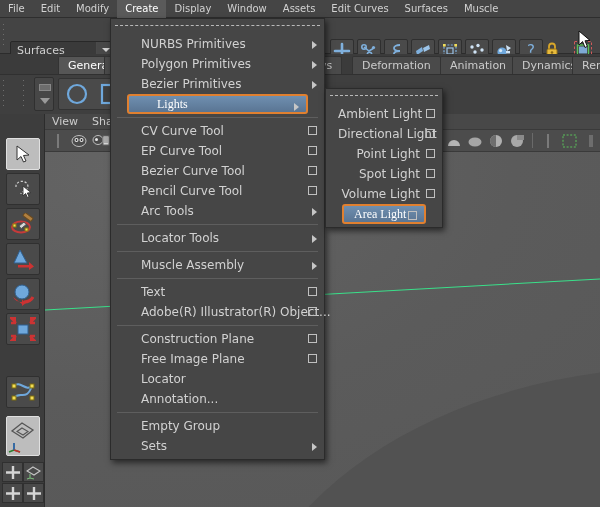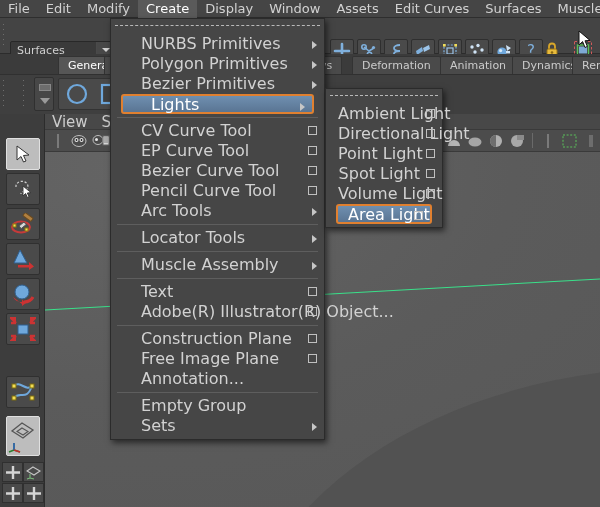--- a/index.html
+++ b/index.html
@@ -18,21 +18,21 @@
   
   #menubar {
     position:absolute; left:0; top:0; width:600px; height:18px;
     background:#454545;
     border-bottom:1px solid #2e2e2e;
     display:flex; align-items:stretch;
     white-space:nowrap;
   }
   .mb-item {
     padding:0 8px; display:flex; align-items:center;
-    font-size:13px; color:#d2d2d2; height:18px; line-height:18px;
+    font-size:10px; color:#d2d2d2; height:18px; line-height:18px;
   }
   .mb-item.active { background:#5a5a5a; color:#ffffff; }
 
   
   #statusbar {
     position:absolute; left:0; top:18px; width:600px; height:36px;
     background:#444444; border-bottom:1px solid #2c2c2c;
   }
   .gripdots {
     position:absolute; width:7px; height:26px; top:5px;
@@ -120,21 +120,21 @@
   
   #viewport {
     position:absolute; left:45px; top:114px; width:555px; height:393px;
     background:#5c5c5c; overflow:hidden;
   }
   #vp-menu {
     position:absolute; left:0; top:0; width:555px; height:16px;
     background:#484848; display:flex; align-items:center;
     border-bottom:1px solid #3a3a3a;
   }
-  .vpm-item { padding:0 7px; font-size:15px; color:#cccccc; line-height:16px; }
+  .vpm-item { padding:0 7px; font-size:11px; color:#cccccc; line-height:16px; }
   #vp-toolbar {
     position:absolute; left:0; top:16px; width:555px; height:22px;
     background:#4c4c4c; border-bottom:1px solid #3a3a3a;
     display:flex; align-items:center; padding-left:4px; gap:2px;
   }
   .vp-ic { width:19px; height:19px; display:flex; align-items:center; justify-content:center; }
   .vp-sep { width:1px; height:15px; background:#6a6a6a; margin:0 4px; }
   #vp-canvas {
     position:absolute; left:0; top:38px; width:555px; height:355px;
     background:
@@ -156,27 +156,28 @@
     z-index:60; padding-bottom:3px;
   }
   .tearoff {
     height:10px; margin:2px 4px 3px 4px;
     border-top:1px dashed #b9b9b9;
     position:relative; top:4px;
   }
   .mi {
     position:relative; height:20px; line-height:20px;
     padding-left:30px; padding-right:8px;
-    font-size:16px; color:#d2d2d2; white-space:nowrap;
+    font-size:12px; color:#d2d2d2; white-space:nowrap;
   }
   .mi.hl {
     background:linear-gradient(#6f8fb0,#5a7593);
     border:2px solid #e08030; border-radius:3px;
-    margin:0 10px; height:20px; line-height:17px; color:#ffffff;
+    margin:0 16px; height:20px; line-height:17px; color:#ffffff;
     padding-left:28px;
+    font-family:Liberation Serif, serif;
   }
   .mi .arrow {
     position:absolute; right:7px; top:7px;
     width:0;height:0;border-top:4px solid transparent;border-bottom:4px solid transparent;
     border-left:5px solid #c6c6c6;
   }
   .mi .optbox {
     position:absolute; right:7px; top:5px; width:9px; height:9px;
     border:1px solid #c0c0c0;
   }
@@ -522,20 +523,21 @@
     <div class="msep"></div>
     <div class="mi"><span>Locator Tools</span><span class="arrow"></span></div>
     <div class="msep"></div>
     <div class="mi"><span>Muscle Assembly</span><span class="arrow"></span></div>
     <div class="msep"></div>
     <div class="mi"><span>Text</span><span class="optbox"></span></div>
     <div class="mi"><span>Adobe(R) Illustrator(R) Object...</span><span class="optbox"></span></div>
     <div class="msep"></div>
     <div class="mi"><span>Construction Plane</span><span class="optbox"></span></div>
     <div class="mi"><span>Free Image Plane</span><span class="optbox"></span></div>
+    <div class="mi"><span>Locator</span></div>
     <div class="mi"><span>Annotation...</span></div>
     <div class="msep"></div>
     <div class="mi"><span>Empty Group</span></div>
     <div class="mi"><span>Sets</span><span class="arrow"></span></div>
   </div>
 
 <div id="lightsmenu">
   <div class="tearoff"></div>
 <div class="mi"><span>Ambient Light</span><span class="optbox"></span></div>
     <div class="mi"><span>Directional Light</span><span class="optbox"></span></div>

